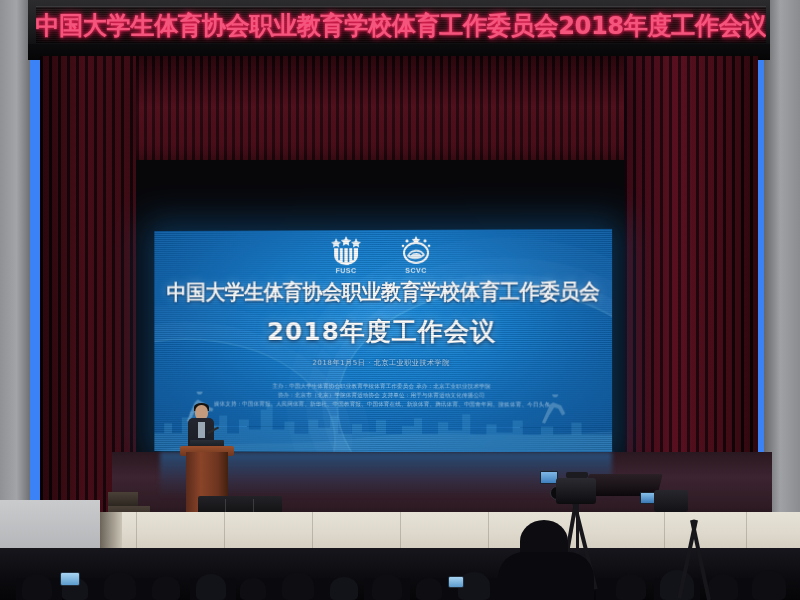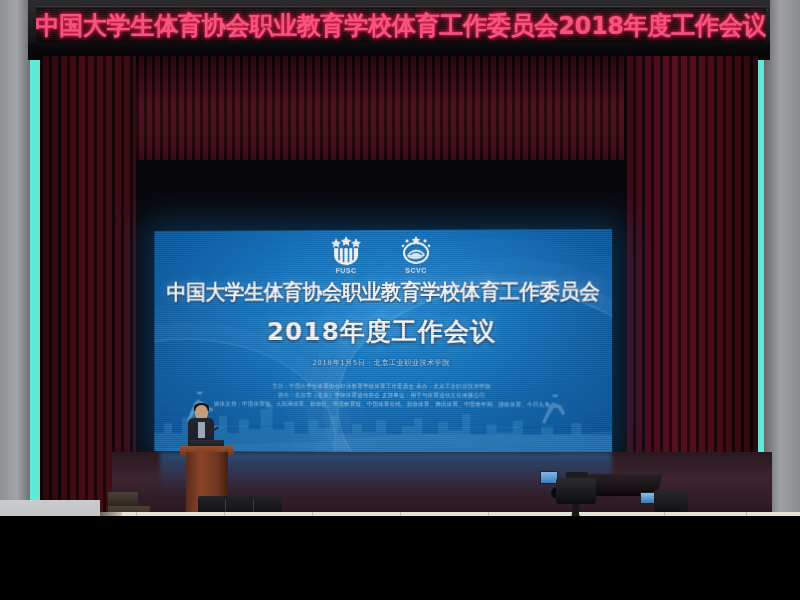--- a/index.html
+++ b/index.html
@@ -1,22 +1,22 @@
 <!DOCTYPE html>
 <html><head>
 <meta charset="utf-8">
 <style>
   html,body{margin:0;padding:0;background:#000;}
   body{font-family:"Liberation Sans","DejaVu Sans",sans-serif;}
 
   #scene{
     position:relative;
-    width:800px;height:516px;
+    width:800px;height:600px;
     overflow:hidden;
-    background:#5eead4;
+    background:#3b82f6;
   }
 
   
   .wall-left{
     position:absolute;left:0;top:0;width:30px;height:520px;
     background:linear-gradient(90deg,#8f9195 0%,#a2a4a8 55%,#6e7074 100%);
   }
   .wall-right{
     position:absolute;right:0;top:0;width:36px;height:520px;
     background:linear-gradient(270deg,#8a8c90 0%,#9fa1a5 55%,#65676b 100%);

